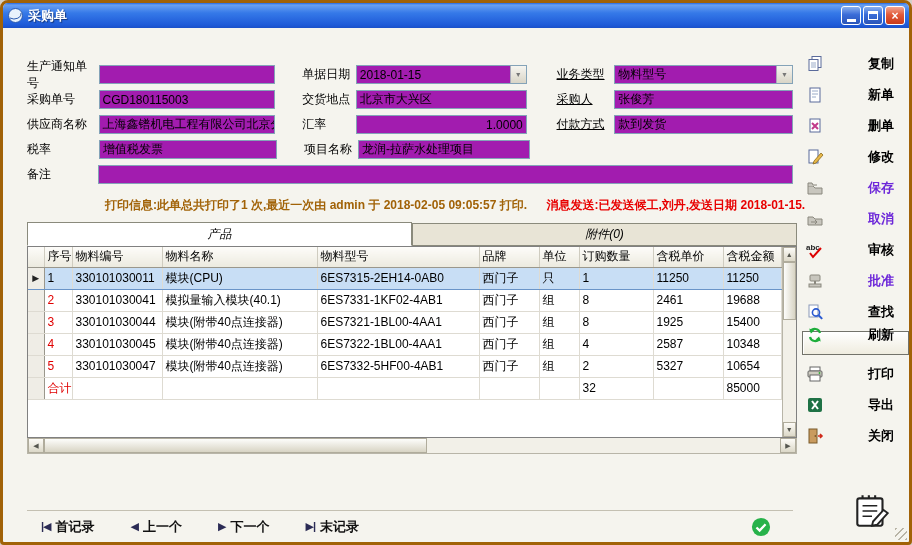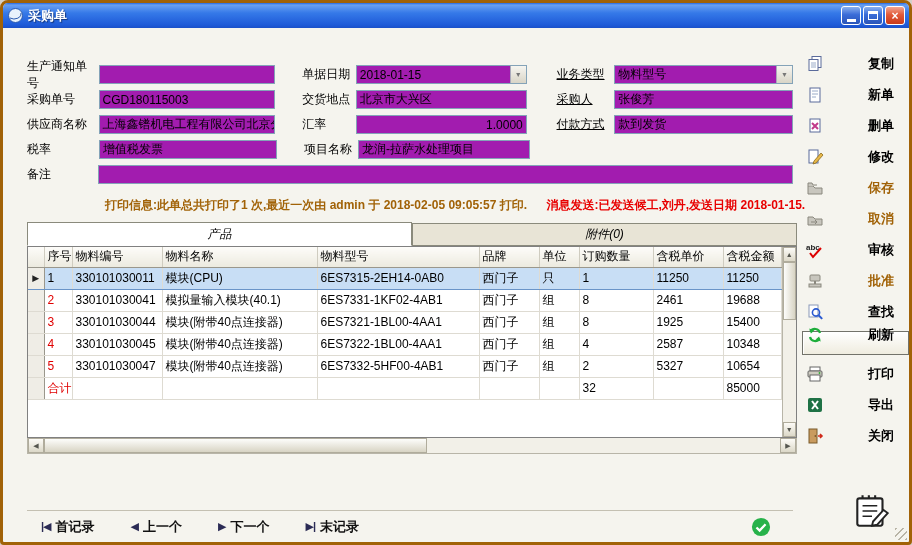--- a/index.html
+++ b/index.html
@@ -82,21 +82,21 @@
   
   .navbar { margin-top:auto; height:32px; display:flex; align-items:center;
             border-top:1px solid #c4c0b2; padding-left:14px; }
   .navitem { display:flex; align-items:center; margin-right:36px; font-size:13px; font-weight:bold; color:#111; }
   .navicon { font-size:11px; color:#2b2b55; margin-right:5px; letter-spacing:-1px; }
   .status-ok { margin-left:auto; margin-right:22px; display:flex; }
   
   .side-btn { display:flex; align-items:center; height:24px; margin-bottom:7px; font-size:13px;
               font-weight:bold; color:#000;gap:39px; }
   .sicon { width:20px; height:18px; margin-right:4px; display:flex; align-items:center; justify-content:center; }
-  .side-btn.disabled { color:#a16207; }
+  .side-btn.disabled { color:#6d28d9; }
   .side-btn.active { border:1px solid #72726a; background:linear-gradient(#ffffff,#efecdf);
                      box-shadow:inset 1px 1px 0 #fff; padding:0 14px 16px 2px; margin-left:-3px;text-align:right; }
   .corner-icon { position:absolute; bottom:6px; right:16px; }
   .grip { position:absolute; right:2px; bottom:2px; width:12px; height:12px;
           background:repeating-linear-gradient(135deg,#b8b4a6 0 2px,transparent 2px 5px); }
 </style>
 </head>
 <body>
 
 <div class="window">

